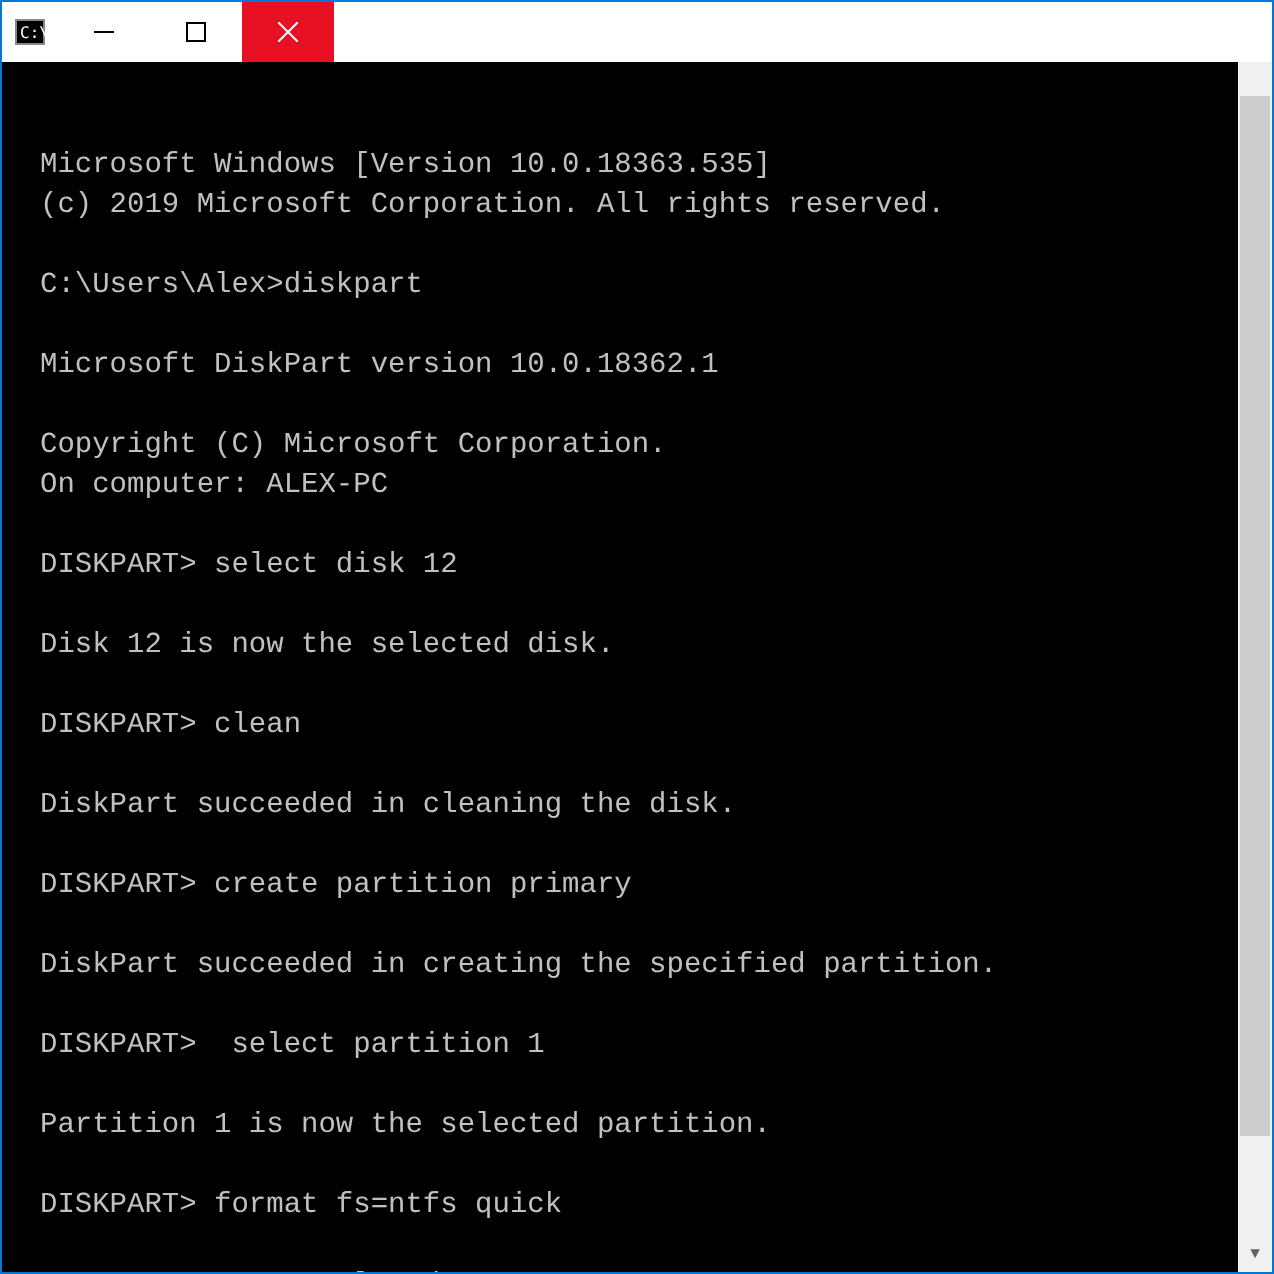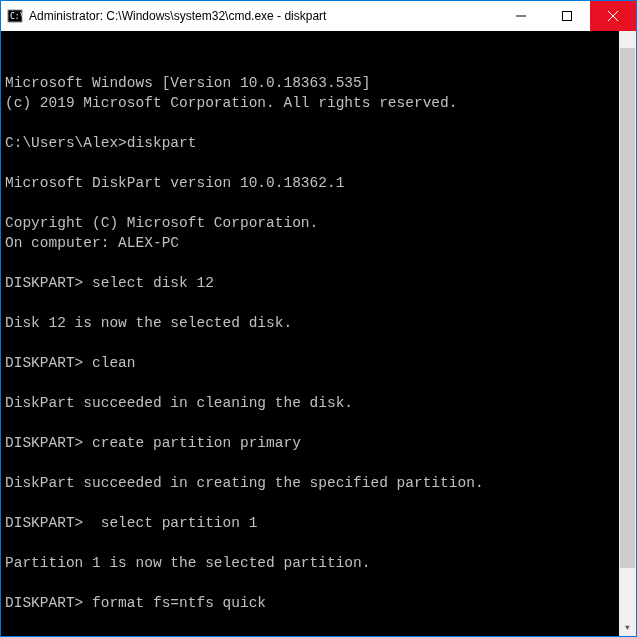--- a/index.html
+++ b/index.html
@@ -40,21 +40,21 @@
       font-size: 10px;
     }
     .win-btn.close { background: #e81123; color: #fff; }
     .win-btn.minimize, .win-btn.maximize { background: #fff; }
     .terminal {
       background: #000;
       color: #c0c0c0;
       font-family: Consolas, "Courier New", monospace;
       font-size: 14.5px;
       line-height: 20px;
-      padding: 2px 4px 8px 4px;
+      padding: 2px 4px 8px 19px;
       height: 605px;
       overflow: hidden;
       position: relative;
       white-space: pre;
     }
     .line { white-space: pre; }
     .scrollbar {
       position: absolute;
       right: 0; top: 0; bottom: 0;
       width: 17px;
@@ -74,21 +74,20 @@
 <body>
 
 <div class="window">
   <div class="titlebar">
     <span class="app-icon">
       <svg width="16" height="16" viewBox="0 0 16 16">
         <rect x="1" y="2" width="14" height="12" fill="#000" stroke="#888" stroke-width="1"></rect>
         <text x="3" y="11" font-size="8" fill="#fff" font-family="monospace">C:\</text>
       </svg>
     </span>
-    <span class="title-text">Administrator: C:\Windows\system32\cmd.exe - diskpart</span>
     <div class="win-controls">
       <div class="win-btn minimize">
         <svg width="10" height="10" viewBox="0 0 10 10">
             <line x1="0" y1="5" x2="10" y2="5" stroke="#000" stroke-width="1"></line>
           </svg>
       </div>
       <div class="win-btn maximize">
         <svg width="10" height="10" viewBox="0 0 10 10">
             <rect x="0.5" y="0.5" width="9" height="9" fill="none" stroke="#000" stroke-width="1"></rect>
           </svg>

